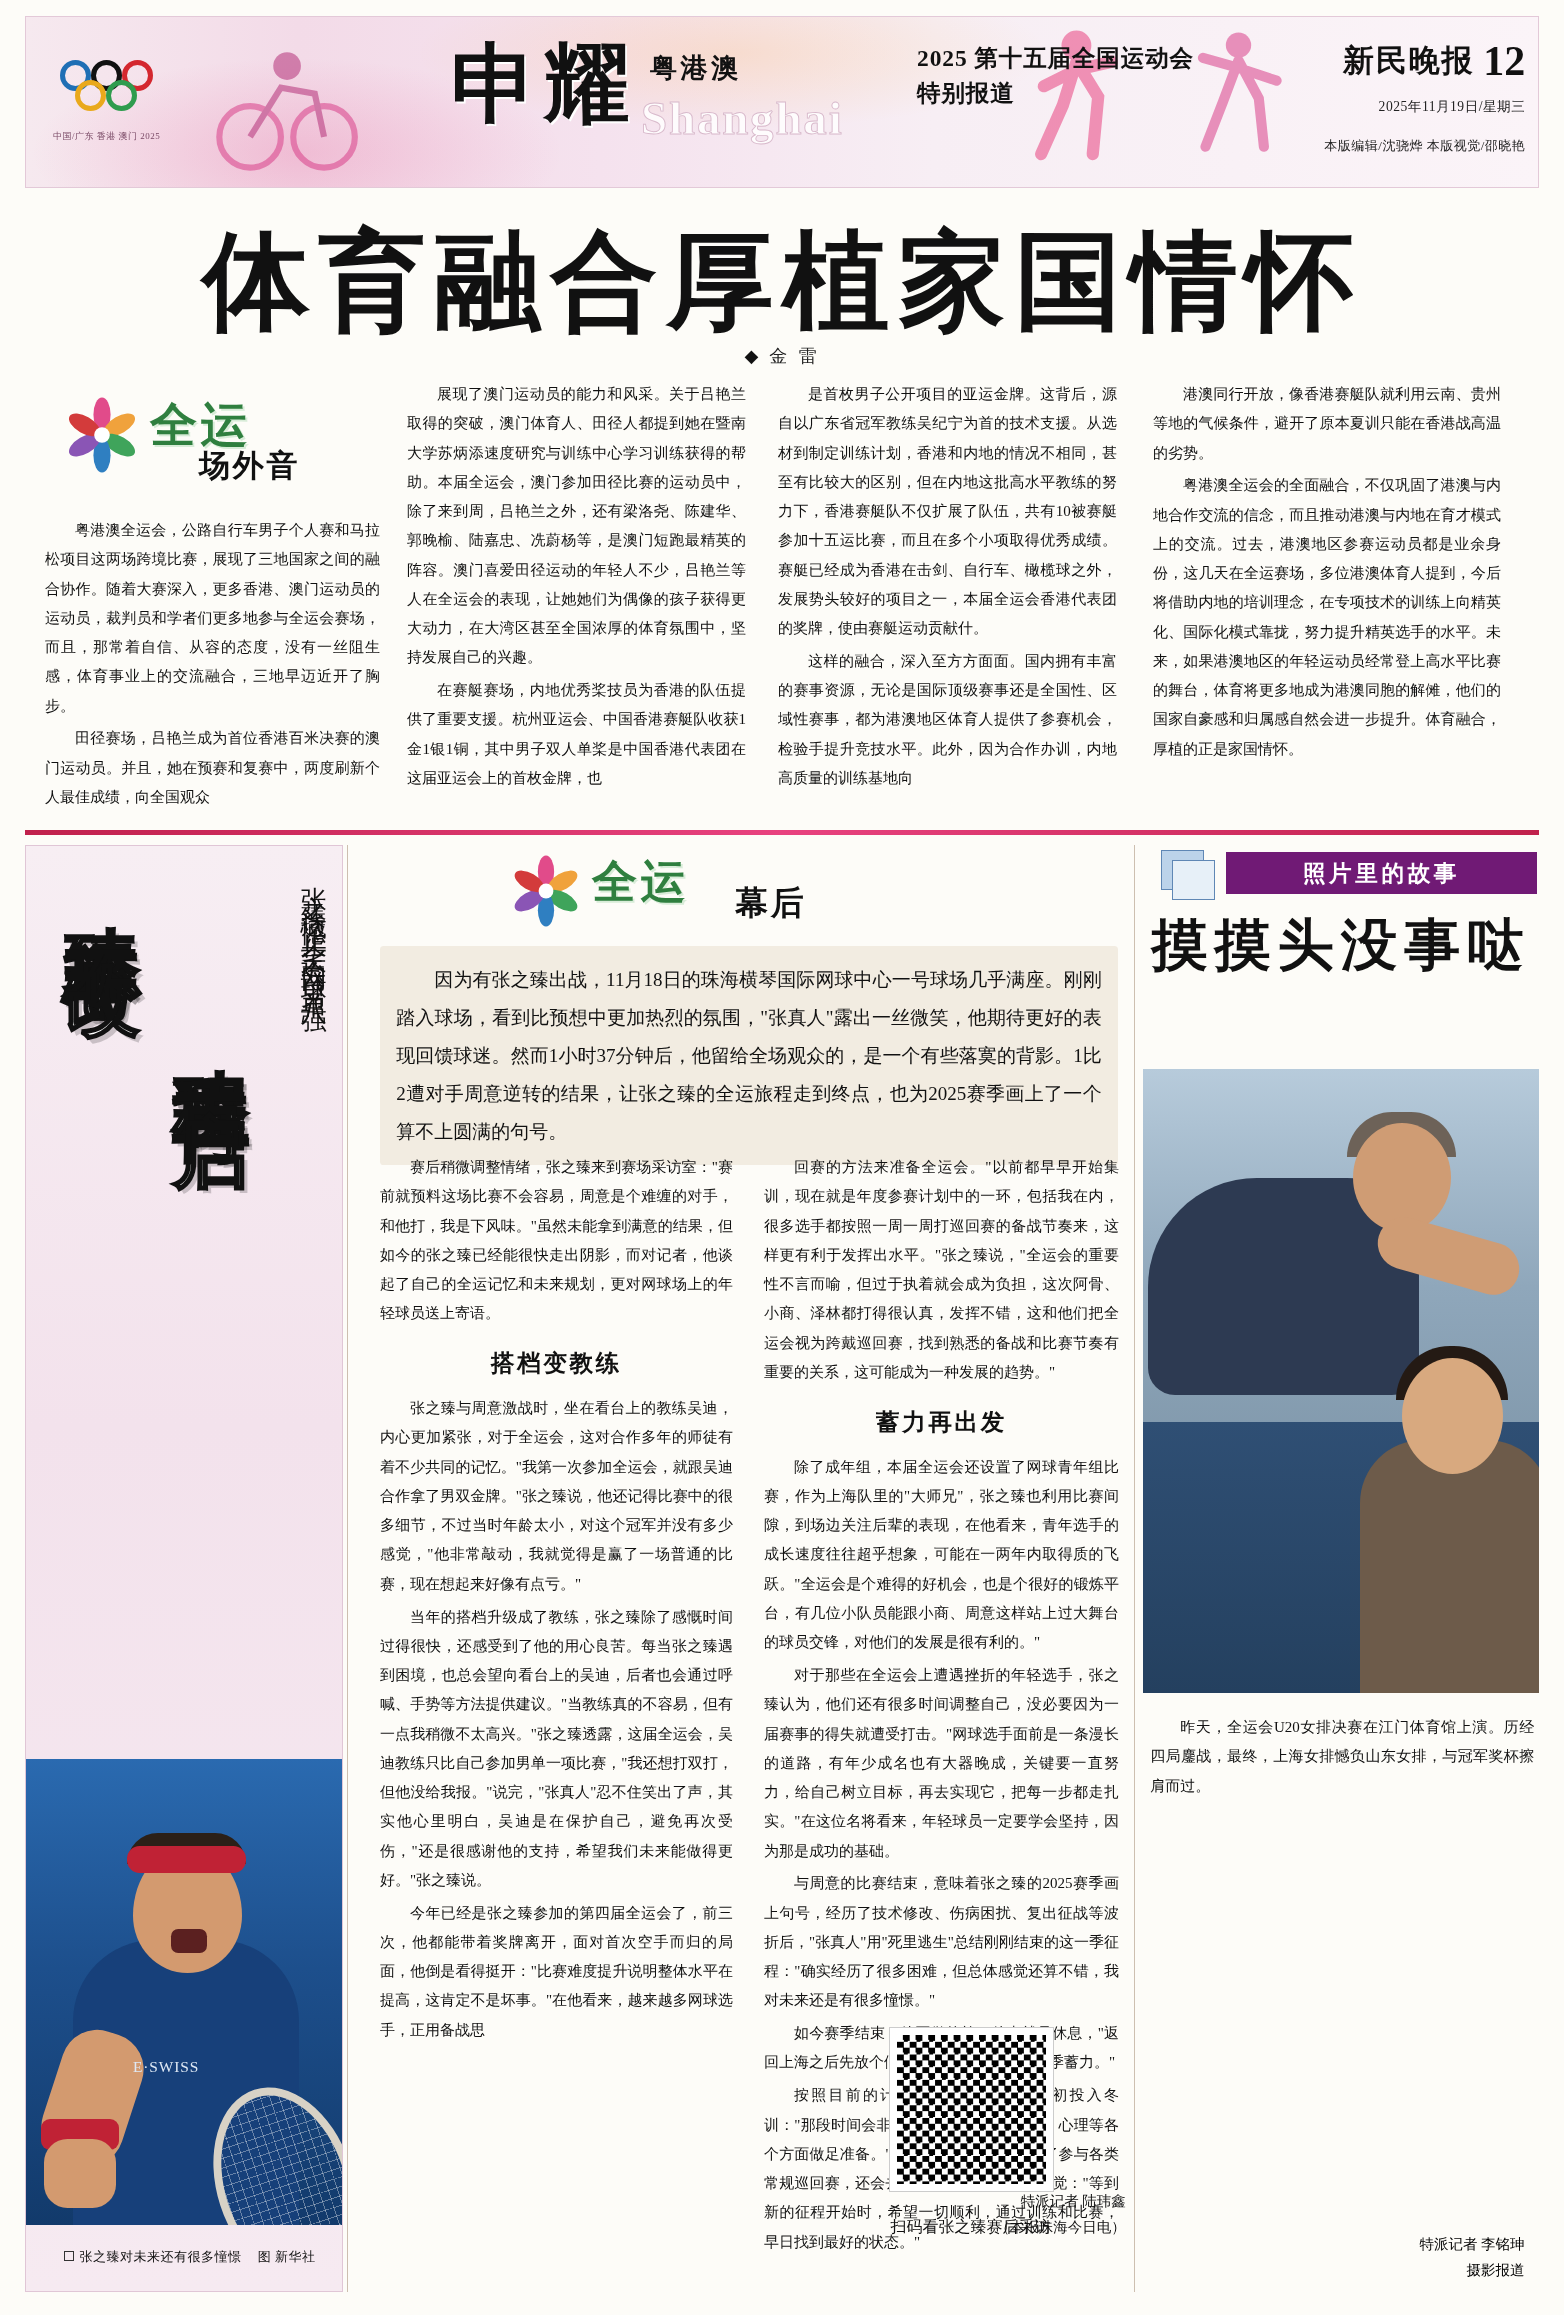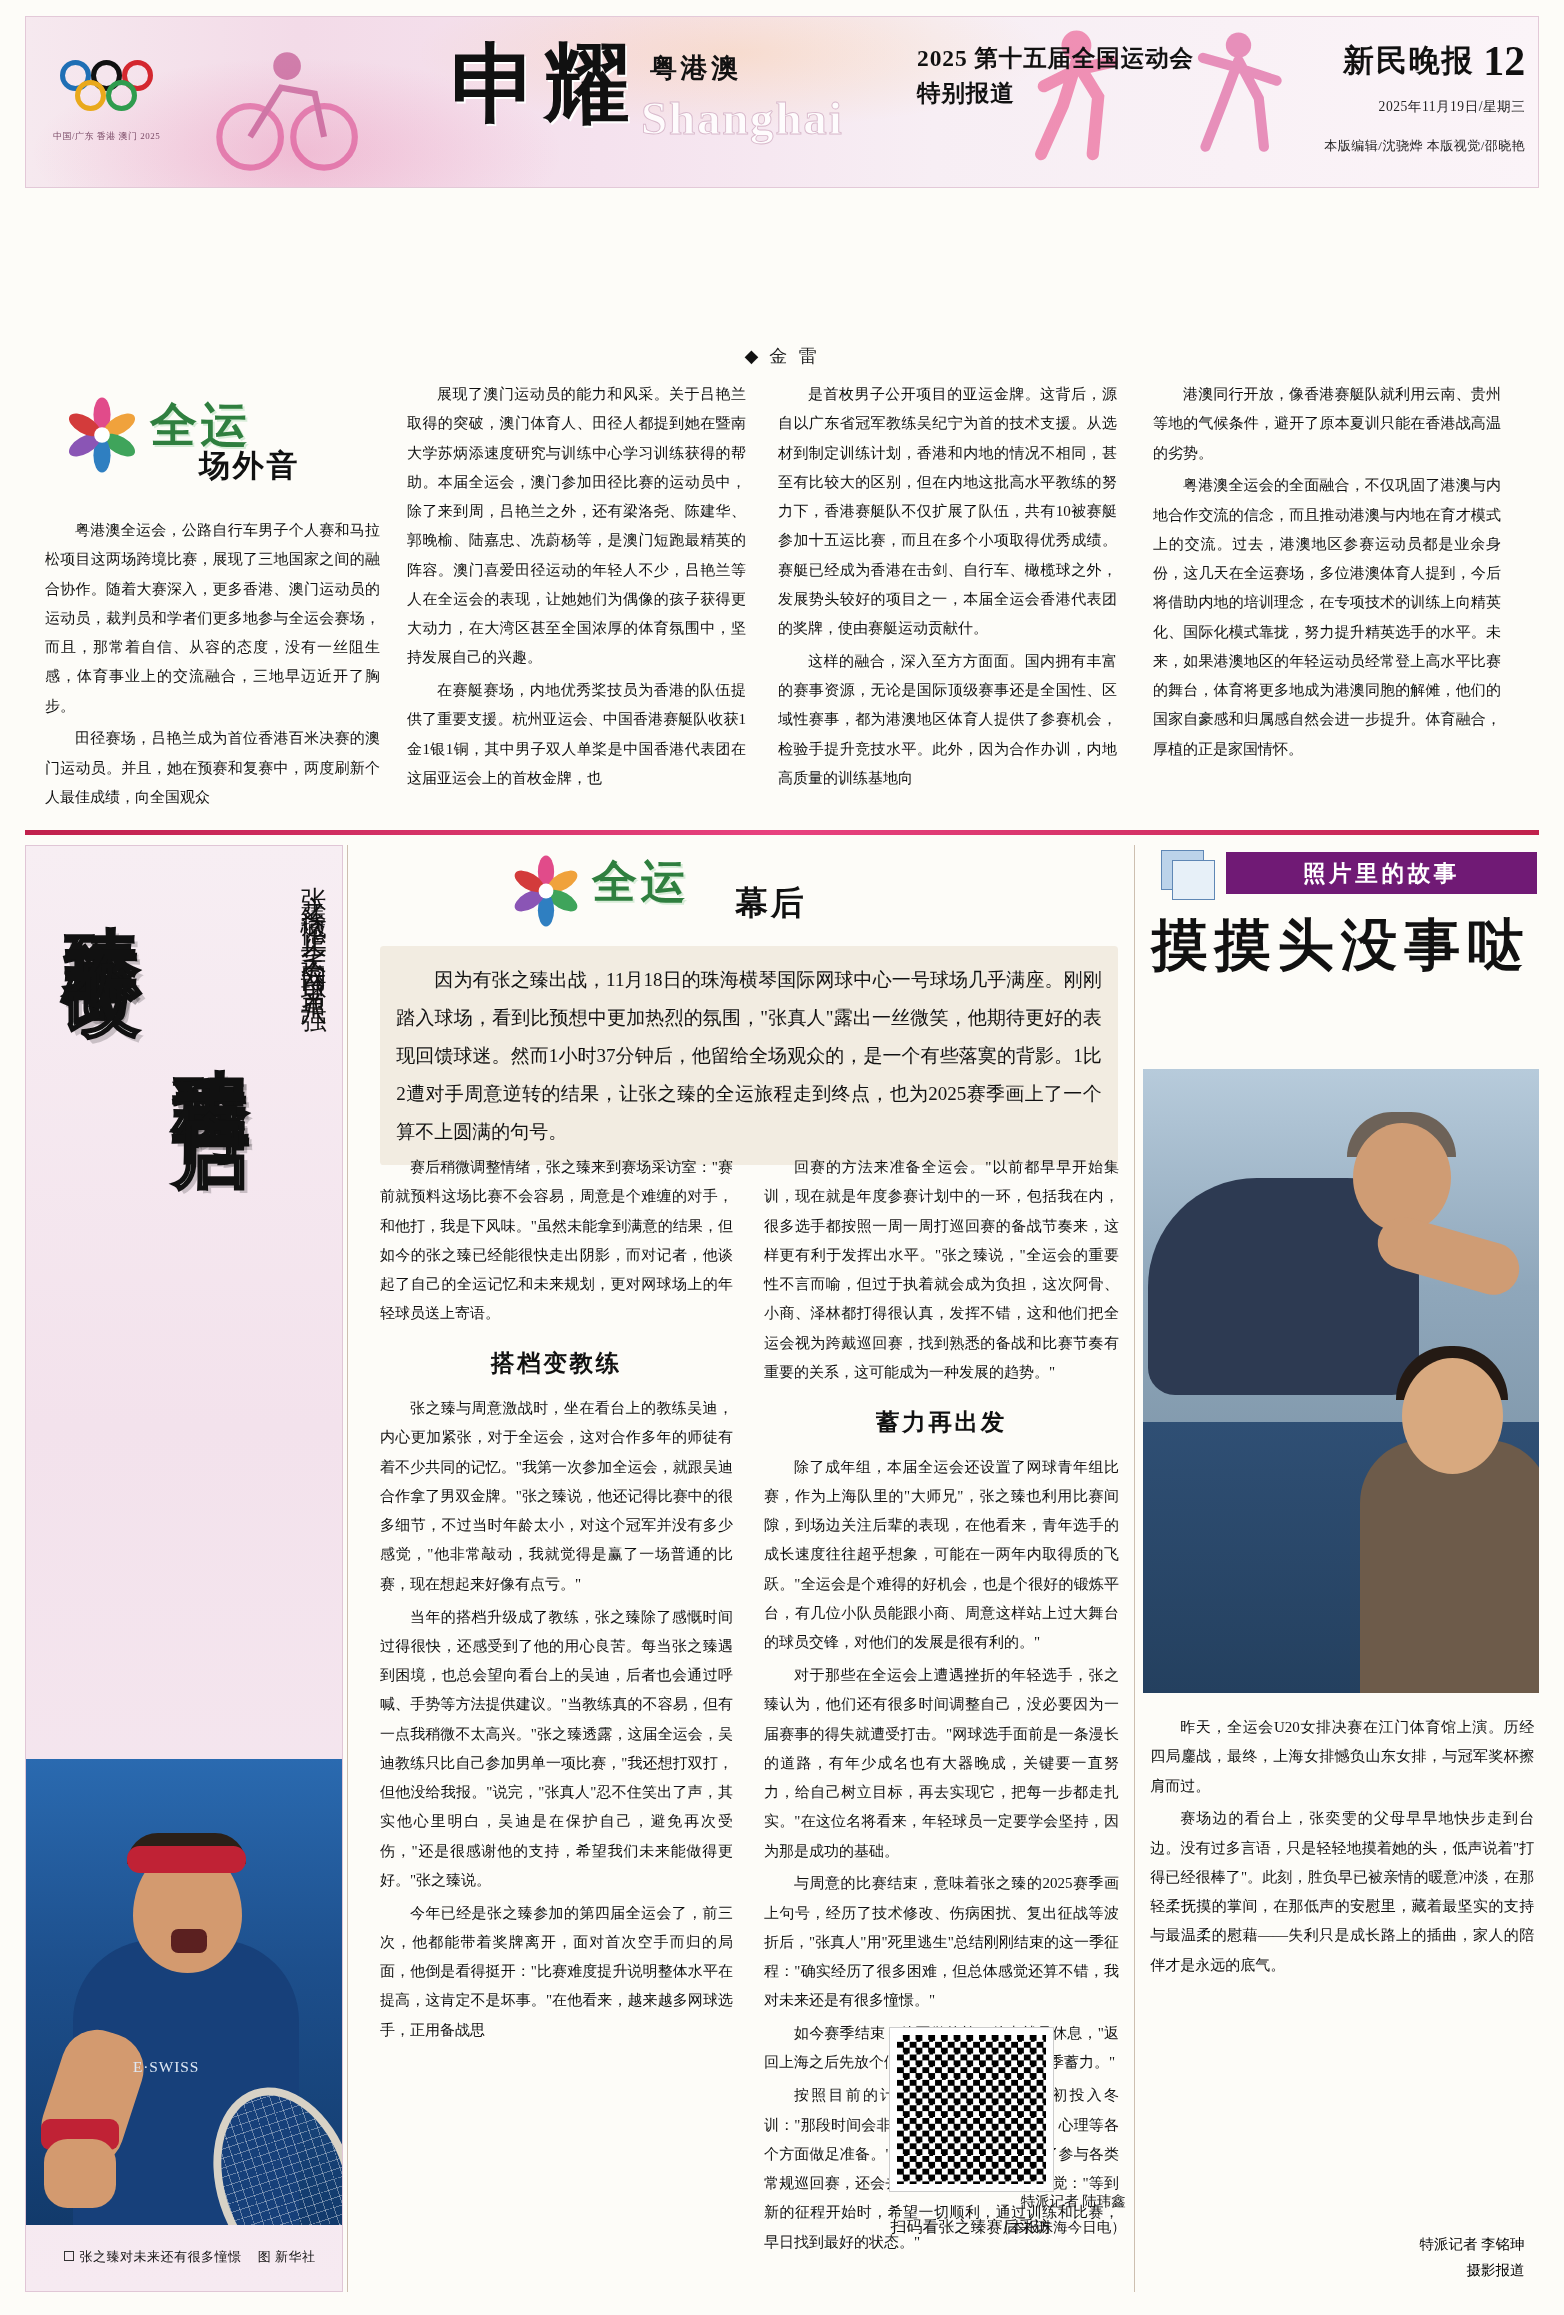--- a/index.html
+++ b/index.html
@@ -295,20 +295,21 @@
 
     <div class="mh-right">
       <div>
         <span class="mh-paper">新民晚报</span><span class="mh-page">12</span>
       </div>
       <div class="mh-date">2025年11月19日/星期三</div>
       <div class="mh-credit">本版编辑/沈骁烨  本版视觉/邵晓艳</div>
     </div>
   </div>
 
+  <div class="headline">体育融合厚植家国情怀</div>
   <div class="byline">
     <span class="dia">◆</span><span>金 雷</span>
   </div>
 
   <div class="top-sec">
     <div class="quanyun-badge">
       <svg class="qy-flower" viewBox="0 0 100 100">
         <g>
           <ellipse cx="50" cy="24" rx="11" ry="22" fill="#e14b8a"></ellipse>
           <ellipse cx="50" cy="24" rx="11" ry="22" fill="#f0a23c" transform="rotate(60 50 50)"></ellipse>
@@ -429,21 +430,20 @@
       <div class="pr-coach-hair"></div>
       <div class="pr-coach-head"></div>
       <div class="pr-arm1"></div>
       <div class="pr-athlete-body"></div>
       <div class="pr-athlete-hair"></div>
       <div class="pr-athlete-head"></div>
     </div>
 
     <div class="rp-text">
       <p>昨天，全运会U20女排决赛在江门体育馆上演。历经四局鏖战，最终，上海女排憾负山东女排，与冠军奖杯擦肩而过。</p>
-      <p>赛场边的看台上，张奕雯的父母早早地快步走到台边。没有过多言语，只是轻轻地摸着她的头，低声说着"打得已经很棒了"。此刻，胜负早已被亲情的暖意冲淡，在那轻柔抚摸的掌间，在那低声的安慰里，藏着最坚实的支持与最温柔的慰藉——失利只是成长路上的插曲，家人的陪伴才是永远的底气。</p>
     </div>
     <div class="rp-sign">
       <div>特派记者 李铭珅</div>
       <div>摄影报道</div>
     </div>
   </div>
 
   <div class="vline" style="left:1134px; top:845px; height:1447px;"></div>
   <div class="vline" style="left:347px; top:845px; height:1447px;"></div>
 </div>

